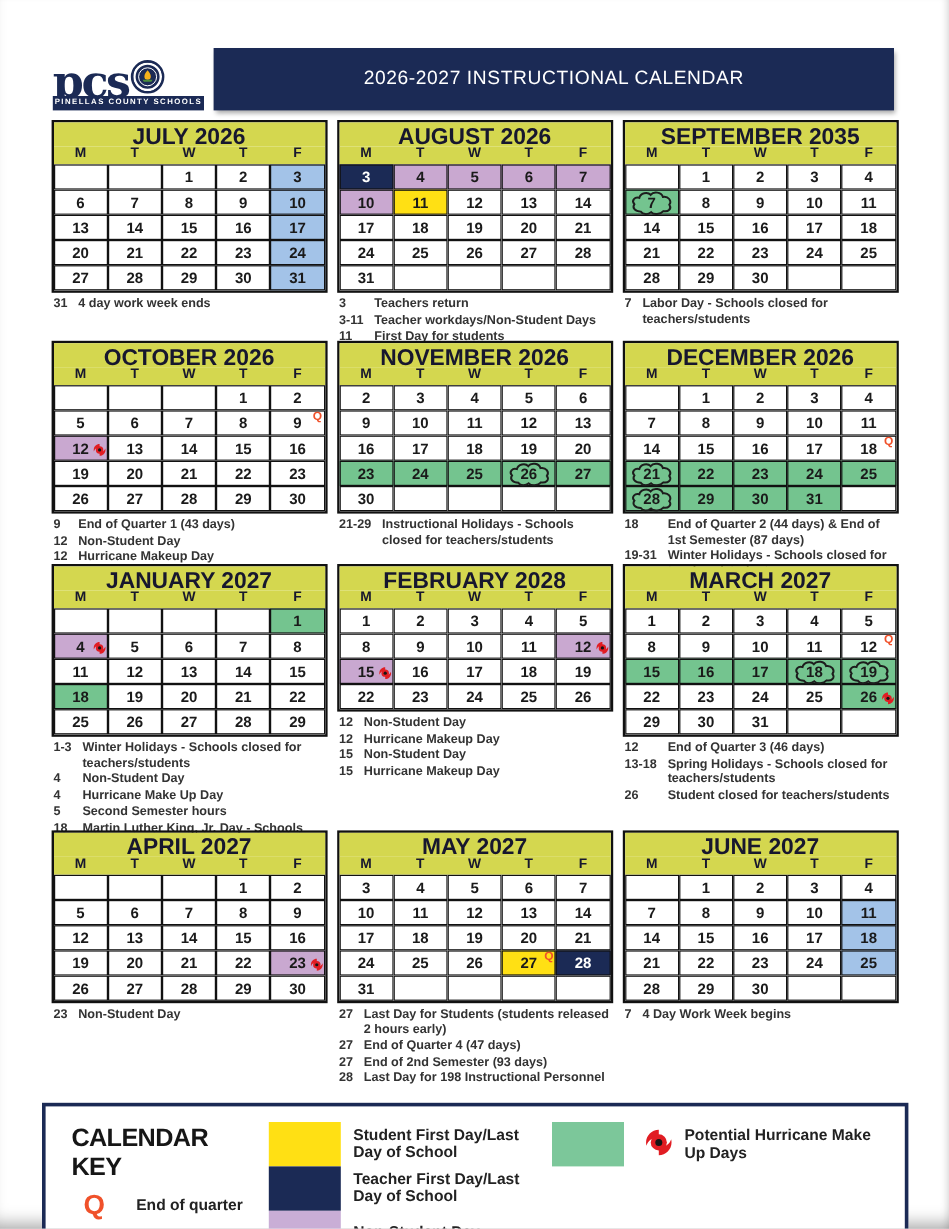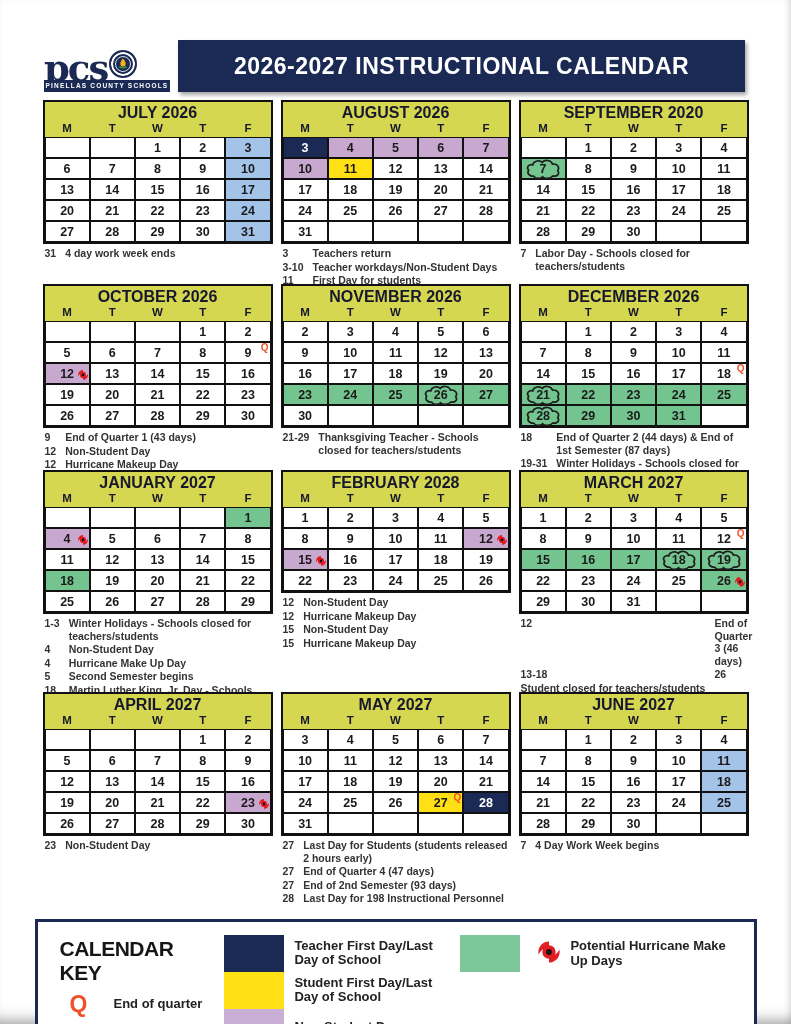--- a/index.html
+++ b/index.html
@@ -11,28 +11,28 @@
   
   .header { display:flex; align-items:stretch; margin:40px 46px 0 44px; gap:8px; height:52px; }
   .logo { width:126px; display:flex; flex-direction:column; justify-content:flex-end; }
   .logo-top { display:flex; align-items:flex-end; gap:2px; line-height:.8; }
   .logo-text { font-weight:bold; font-size:37px; color:#1b2a55; letter-spacing:-2px; font-family:"DejaVu Serif", serif; }
   .logo-badge { width:28px; height:28px; border-radius:50%; background:#1b2a55; border:2px solid #1b2a55;
                 box-shadow: inset 0 0 0 2px #fff; display:flex; align-items:center; justify-content:center; margin-bottom:6px;}
   .logo-bar { background:#1b2a55; color:#fff; font-size:6.5px; font-weight:bold; letter-spacing:1.2px;
               text-align:center; padding:2px 0 3px; margin-top:-4px; }
   .banner { flex:1; background:#1b2a55; color:#fff; display:flex; align-items:center; justify-content:center;
-            font-size:23px; font-weight:700; letter-spacing:.5px; box-shadow:2px 3px 4px rgba(0,0,0,.35); }
+            font-size:16px; font-weight:400; letter-spacing:.5px; box-shadow:2px 3px 4px rgba(0,0,0,.35); }
 
   
   .months { display:grid; grid-template-columns:230px 230px 230px; grid-template-rows:184px 186px 222px auto;
             column-gap:8px; margin:8px auto 0; width:706px; }
   .month { font-size:12px; }
   .cal { border:2px solid #111; }
-  .cal-title { background:#d4d74f; text-align:center; font-weight:800; font-size:16px; color:#17172e;
+  .cal-title { background:#d4d74f; text-align:center; font-weight:800; font-size:19px; color:#17172e;
                padding:2px 0 0; height:20px; }
   .day-row { background:#d4d74f; display:grid; grid-template-columns:repeat(5,1fr); height:15px; }
   .dh { text-align:center; font-weight:800; font-size:11.5px; color:#17172e; }
   .weeks { display:grid; grid-template-columns:repeat(5,1fr); }
   .cell { border:1px solid #111; height:21px; position:relative; background:#fff;
           display:flex; align-items:center; justify-content:center; }
   .num { font-weight:800; font-size:12.5px; color:#1a1a1a; position:relative; z-index:2; }
   .c-blue   { background:#a3c3e8; }
   .c-navy   { background:#1b2a55; }
   .c-navy .num { color:#ffffff; }
@@ -266,29 +266,29 @@
               <span class="num"></span>
             </div>
             <div class="cell">
               <span class="num"></span>
             </div>
           </div>
         </div>
         <div class="notes">
           <div class="nlabel">3</div>
           <div class="ntext">Teachers return</div>
-          <div class="nlabel">3-10</div>
+          <div class="nlabel">3-11</div>
           <div class="ntext">Teacher workdays/Non-Student Days</div>
           <div class="nlabel">11</div>
           <div class="ntext">First Day for students</div>
         </div>
       </div>
       <div class="month">
         <div class="cal">
-          <div class="cal-title">SEPTEMBER 2020</div>
+          <div class="cal-title">SEPTEMBER 2035</div>
           <div class="day-row">
             <div class="dh">M</div>
             <div class="dh">T</div>
             <div class="dh">W</div>
             <div class="dh">T</div>
             <div class="dh">F</div>
           </div>
           <div class="weeks">
             <div class="cell">
               <span class="num"></span>
@@ -565,21 +565,21 @@
             <div class="cell">
               <span class="num"></span>
             </div>
             <div class="cell">
               <span class="num"></span>
             </div>
           </div>
         </div>
         <div class="notes">
           <div class="nlabel">21-29</div>
-          <div class="ntext">Thanksgiving Teacher - Schools closed for teachers/students</div>
+          <div class="ntext">Instructional Holidays - Schools closed for teachers/students</div>
         </div>
       </div>
       <div class="month">
         <div class="cal">
           <div class="cal-title">DECEMBER 2026</div>
           <div class="day-row">
             <div class="dh">M</div>
             <div class="dh">T</div>
             <div class="dh">W</div>
             <div class="dh">T</div>
@@ -772,21 +772,21 @@
           </div>
         </div>
         <div class="notes">
           <div class="nlabel">1-3</div>
           <div class="ntext">Winter Holidays - Schools closed for teachers/students</div>
           <div class="nlabel">4</div>
           <div class="ntext">Non-Student Day</div>
           <div class="nlabel">4</div>
           <div class="ntext">Hurricane Make Up Day</div>
           <div class="nlabel">5</div>
-          <div class="ntext">Second Semester begins</div>
+          <div class="ntext">Second Semester hours</div>
           <div class="nlabel">18</div>
           <div class="ntext">Martin Luther King, Jr. Day - Schools closed for teachers/students</div>
         </div>
       </div>
       <div class="month">
         <div class="cal">
           <div class="cal-title">FEBRUARY 2028</div>
           <div class="day-row">
             <div class="dh">M</div>
             <div class="dh">T</div>
@@ -978,20 +978,21 @@
             </div>
             <div class="cell">
               <span class="num"></span>
             </div>
           </div>
         </div>
         <div class="notes">
           <div class="nlabel">12</div>
           <div class="ntext">End of Quarter 3 (46 days)</div>
           <div class="nlabel">13-18</div>
+          <div class="ntext">Spring Holidays - Schools closed for teachers/students</div>
           <div class="nlabel">26</div>
           <div class="ntext">Student closed for teachers/students</div>
         </div>
       </div>
       <div class="month">
         <div class="cal">
           <div class="cal-title">APRIL 2027</div>
           <div class="day-row">
             <div class="dh">M</div>
             <div class="dh">T</div>
@@ -1295,26 +1296,26 @@
           <svg width="36" height="28" viewBox="0 0 44 28">
             <path d="M11 23 C5 23 2 19 4.5 15.5 C1 12 5 7.5 9.5 9 C10.5 4 18 2.5 21 6 C24 2 32 3 33.5 8 C39 7 43 12 40 16 C43 20 39 23.5 34 22.5 C31 26 24 26.5 21.5 23.5 C18 26.5 13 26 11 23 Z" fill="none" stroke="#2a2a2a" stroke-width="1.8"></path>
           </svg>
         </span>
         <span class="key-label">Paid Holiday</span>
       </div>
     </div>
 
     <div class="sw-col">
       <div class="sw-row">
+        <div class="sw sw-yellow"></div>
+        <div class="key-label">Student First Day/Last Day of School</div>
+      </div>
+      <div class="sw-row">
         <div class="sw sw-navy"></div>
         <div class="key-label">Teacher First Day/Last Day of School</div>
-      </div>
-      <div class="sw-row">
-        <div class="sw sw-yellow"></div>
-        <div class="key-label">Student First Day/Last Day of School</div>
       </div>
       <div class="sw-row">
         <div class="sw sw-lavender"></div>
         <div class="key-label">Non-Student Day</div>
       </div>
     </div>
 
     <div class="sw-col">
       <div class="sw-row">
         <div class="sw sw-green"></div>

